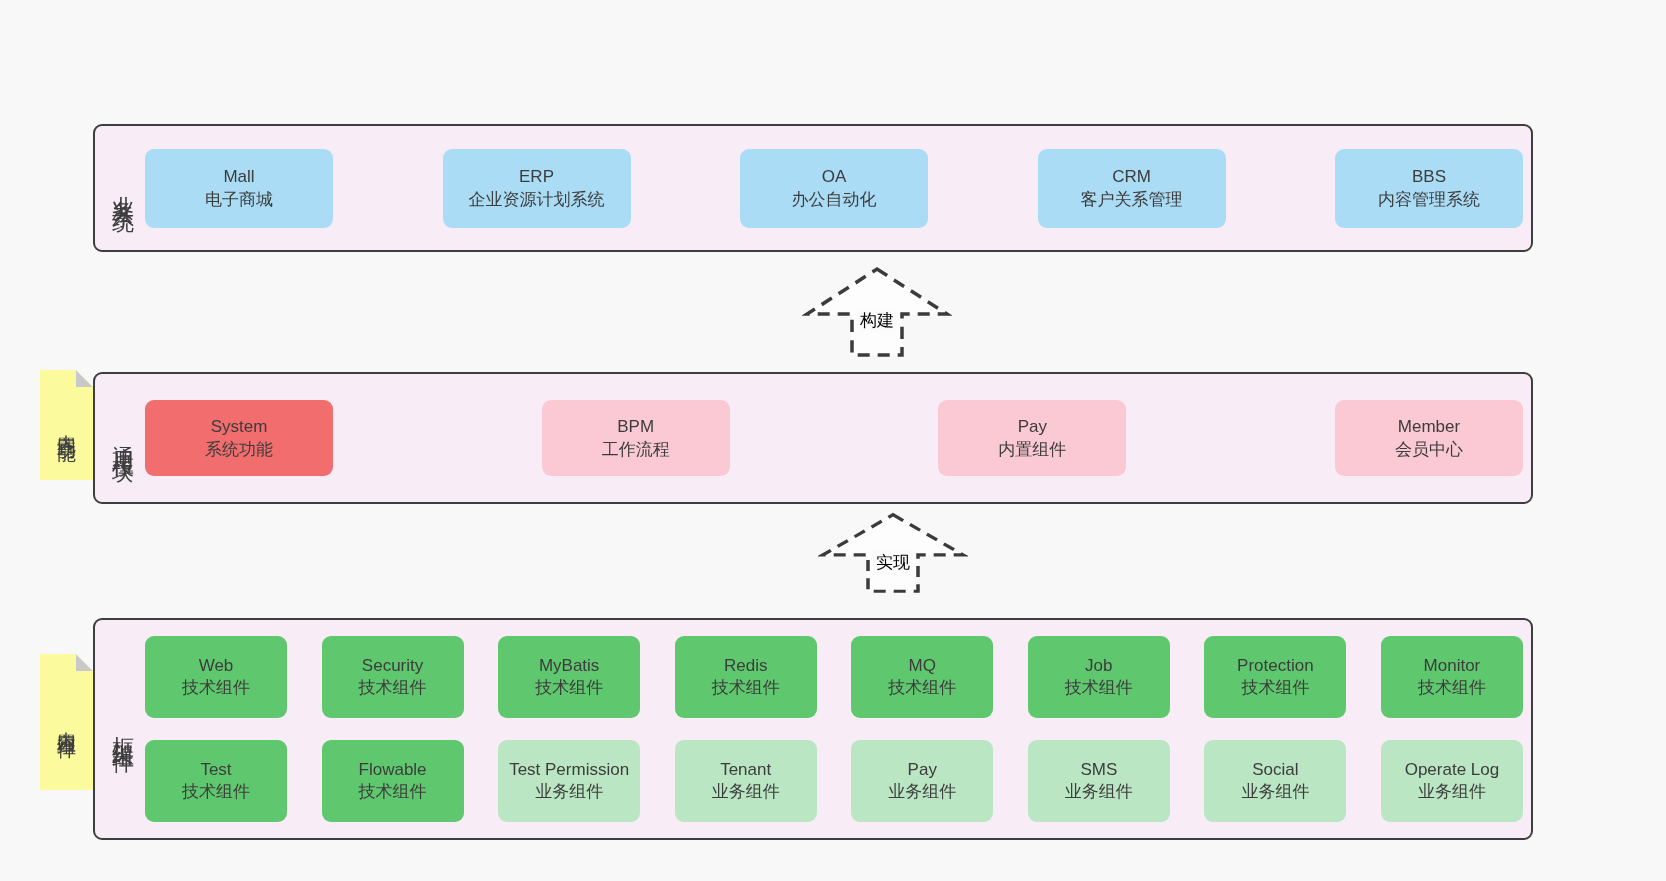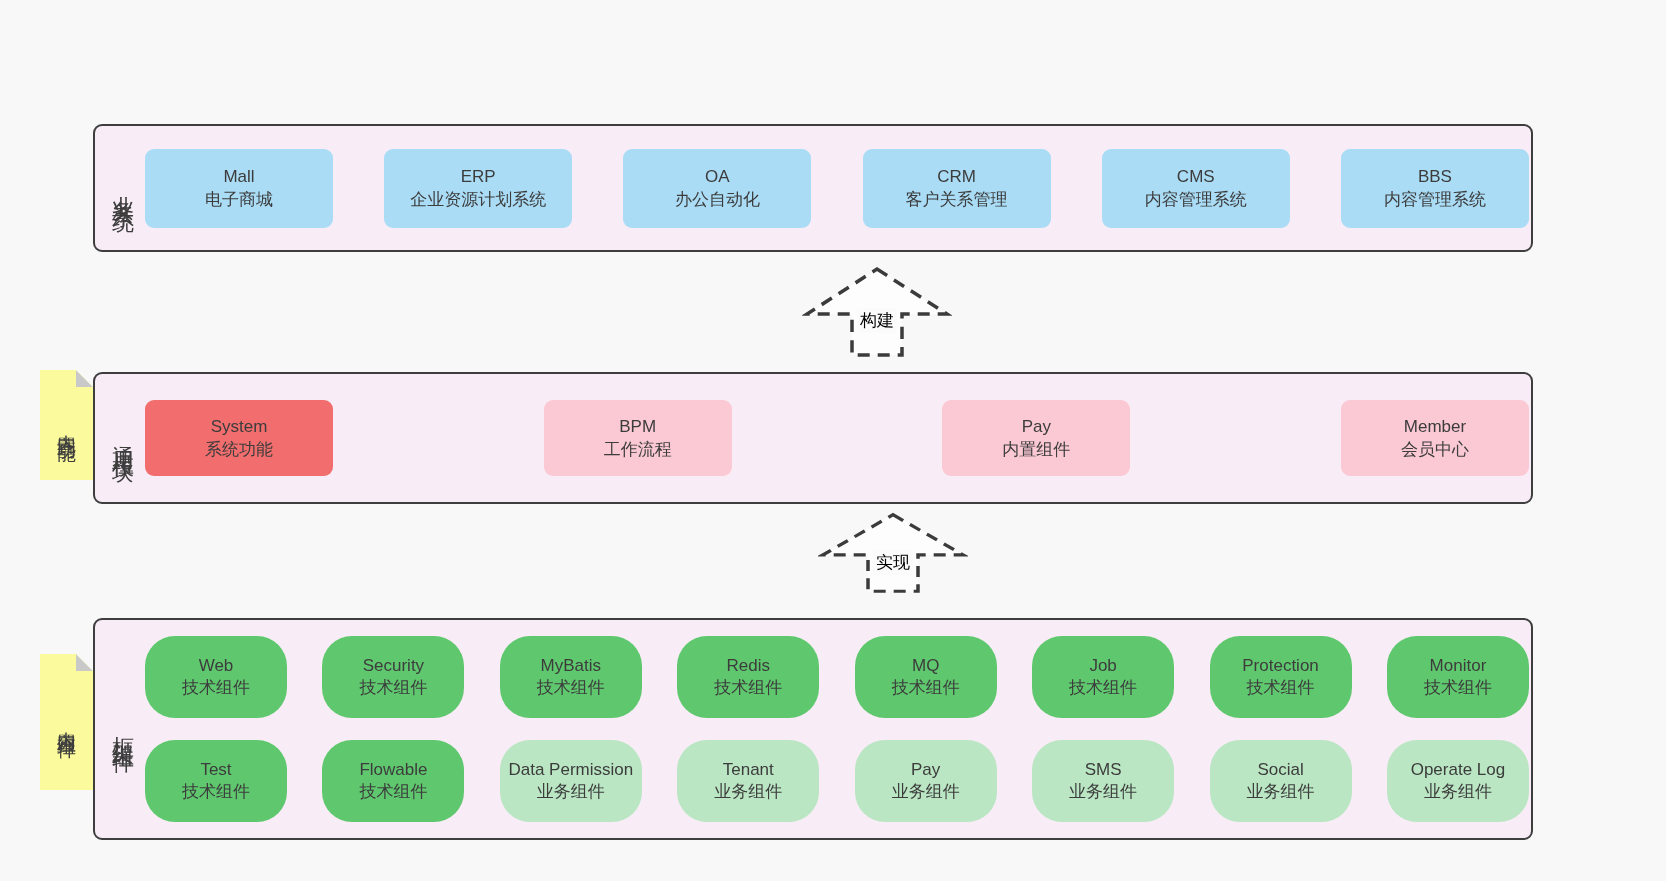--- a/index.html
+++ b/index.html
@@ -16,21 +16,21 @@
   }
   
   .panel{
     position:absolute;
     box-sizing:border-box;
     background:#f8edf6;
     border:2px solid #3e3e3e;
     border-radius:9px;
     display:flex;
     align-items:stretch;
-    padding:0 2px 0 12px;
+    padding:0 8px 0 12px;
     z-index:2;
   }
   .panel-business{left:93px;top:124px;width:1440px;height:128px;}
   .panel-modules {left:93px;top:372px;width:1440px;height:132px;}
   .panel-framework{left:93px;top:618px;width:1440px;height:222px;}
   .v-label{
     writing-mode:vertical-rl;
     text-orientation:upright;
     letter-spacing:5px;
     font-size:22px;
@@ -52,21 +52,21 @@
     flex-direction:column;
     justify-content:center;
     align-items:center;
     text-align:center;
     font-size:17px;
     line-height:23px;
     padding:4px 6px;
   }
   .panel-business .box{width:188px;height:79px;}
   .panel-modules  .box{width:188px;height:76px;}
-  .panel-framework .box{width:142px;height:82px;line-height:22px;border-radius:30px;}
+  .panel-framework .box{width:142px;height:82px;line-height:22px;}
   .blue {background:#aadcf6;}
   .red  {background:#f26d6d;}
   .pink {background:#fbc9d4;}
   .green{background:#5fc86e;}
   .green-light{background:#bae6c3;}
   
   .arrow{position:absolute;z-index:1;}
   .arrow-build{left:802px;top:266px;width:150px;height:92px;}
   .arrow-implement{left:818px;top:512px;width:150px;height:82px;}
   .arrow svg{display:block;width:100%;height:100%;}
@@ -136,24 +136,20 @@
           </div>
           <div class="box blue">
             <div>OA</div>
             <div>办公自动化</div>
           </div>
           <div class="box blue">
             <div>CRM</div>
             <div>客户关系管理</div>
           </div>
           <div class="box blue">
-            <div>CMS</div>
-            <div>内容管理系统</div>
-          </div>
-          <div class="box blue">
             <div>BBS</div>
             <div>内容管理系统</div>
           </div>
         </div>
     </div>
   </section>
 
   <div class="arrow arrow-build">
     <svg viewBox="0 0 150 90" preserveAspectRatio="none">
       <polygon points="75,3 145,47 100,47 100,87 50,87 50,47 5,47" fill="#fdfdfd" stroke="#3b3b3b" stroke-width="3.5" stroke-dasharray="12 8" stroke-linejoin="miter"></polygon>
@@ -235,21 +231,21 @@
 
       <div class="box green">
             <div>Test</div>
             <div>技术组件</div>
           </div>
           <div class="box green">
             <div>Flowable</div>
             <div>技术组件</div>
           </div>
           <div class="box green-light">
-            <div>Data Permission</div>
+            <div>Test Permission</div>
             <div>业务组件</div>
           </div>
           <div class="box green-light">
             <div>Tenant</div>
             <div>业务组件</div>
           </div>
           <div class="box green-light">
             <div>Pay</div>
             <div>业务组件</div>
           </div>

